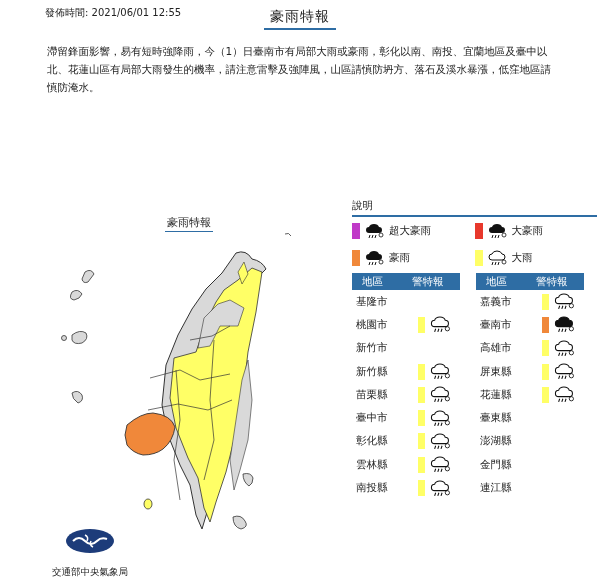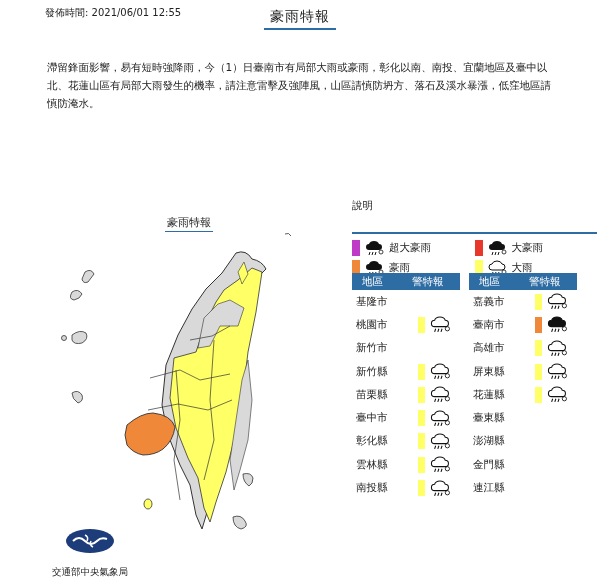--- a/index.html
+++ b/index.html
@@ -1,31 +1,31 @@
 <!DOCTYPE html>
 <html><head>
 <meta charset="utf-8">
 <style>
   html, body { margin:0; padding:0; background:#fff; }
   body { width:600px; height:582px; position:relative; overflow:hidden; font-family:"DejaVu Sans", sans-serif; color:#222; }
   .pubtime { position:absolute; left:12px; top:6px; font-size:10px; color:#222;margin-left:33px; }
   .title { position:absolute; left:264px; top:8px; font-size:14px; color:#222; padding:0 6px 2px 6px; border-bottom:2px solid #2e6da4; letter-spacing:1px; }
-  .desc { position:absolute; left:47px; top:42px; width:510px; font-size:10.5px; line-height:18px; color:#222;margin-top:16px; }
+  .desc { position:absolute; left:47px; top:42px; width:510px; font-size:10.5px; line-height:18px; color:#222; }
   .map { position:absolute; left:0; top:200px; width:340px; height:382px; }
   .map-title { position:absolute; left:165px; top:215px; font-size:11px; border-bottom:1.5px solid #2e6da4; padding:0 2px 1px 2px; }
   .cwb { position:absolute; left:40px; top:528px; width:100px; text-align:center; }
   .cwb-logo { display:inline-block; width:50px; height:26px; }
   .cwb-name { font-size:9.5px; margin-top:8px; }
   .legend { position:absolute; left:352px; top:199px; width:245px; }
-  .legend-title { font-size:10.5px; border-bottom:2px solid #2e6da4; padding-bottom:19px; }
-  .legend-grid { display:grid; grid-template-columns:1fr 1fr; margin-top:6px; row-gap:4px; }
+  .legend-title { font-size:10.5px; border-bottom:2px solid #2e6da4; padding-bottom:2px; }
+  .legend-grid { display:grid; grid-template-columns:1fr 1fr; margin-top:6px; row-gap:11px; }
   .legend-item { display:flex; align-items:center; font-size:10.5px; }
   .swatch { width:8px; height:16px; margin-right:5px; display:inline-block; }
   .icon { width:20px; height:16px; margin-right:4px; }
-  .tables { position:absolute; left:352px; top:273px; width:246px; display:flex; gap:9px; }
+  .tables { position:absolute; left:352px; top:273px; width:246px; display:flex; gap:16px; }
   .tbl { width:108px; }
   .tbl-head { background:#2e6da4; color:#fff; font-size:10.5px; height:17px; display:flex; align-items:center; }
   .tbl-head span:first-child { width:50px; padding-left:10px; }
   .tbl-row { height:23.3px; display:flex; align-items:center; font-size:10.5px; }
   .tbl-row .area { width:62px; padding-left:4px; }
   .tbl-row .bar { width:7px; height:16px; margin-right:5px; }
   .tbl-row .ic { width:22px; height:17px; }
 </style>
 </head>
 <body>

